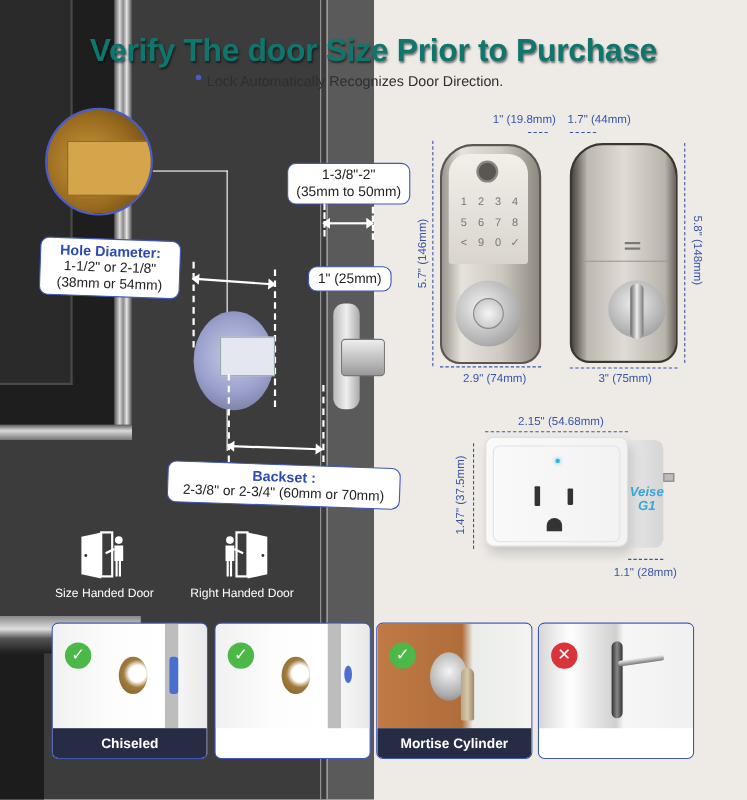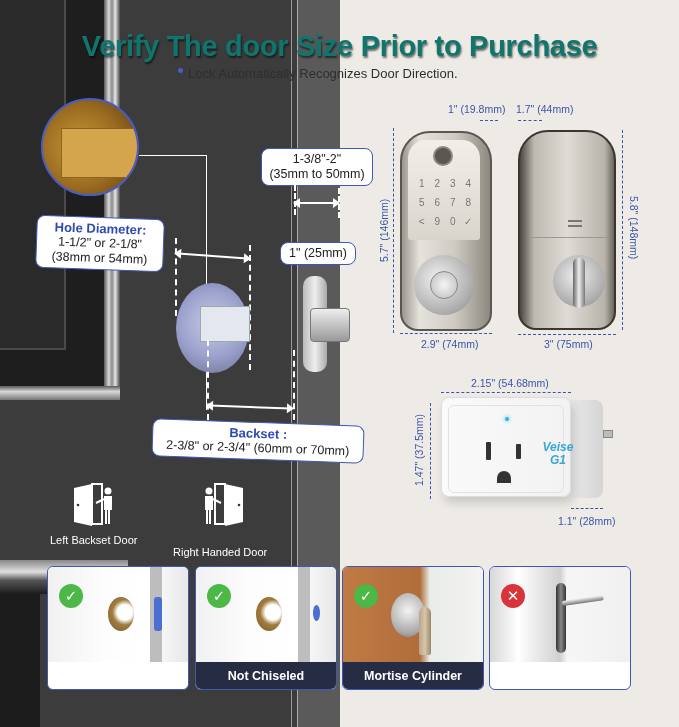--- a/index.html
+++ b/index.html
@@ -73,21 +73,21 @@
   .dline { position: absolute; border-color: #3a55a8; border-style: dashed; border-width: 0; }
 
   
   .plug { position: absolute; left: 441px; top: 397px; width: 130px; height: 100px; background: linear-gradient(90deg,#fafafa,#f2f2f2); border: 1px solid #ddd; border-radius: 8px; box-shadow: 3px 6px 10px rgba(0,0,0,0.15); }
   .plug-side { position: absolute; left: 571px; top: 400px; width: 32px; height: 98px; background: linear-gradient(90deg,#e8e8e8,#d5d5d5); border-radius: 0 8px 8px 0; }
   .plug-face { position: absolute; left: 448px; top: 405px; width: 116px; height: 88px; border: 1px solid #e2e2e2; border-radius: 6px; }
   .led { position: absolute; left: 505px; top: 417px; width: 4px; height: 4px; border-radius: 50%; background: #29b6e8; box-shadow: 0 0 4px #29b6e8; }
   .slot { position: absolute; width: 5px; height: 18px; background: #333; border-radius: 1px; }
   .ground { position: absolute; left: 497px; top: 471px; width: 14px; height: 12px; border-radius: 7px 7px 0 0; background: #333; }
   .prong { position: absolute; left: 603px; top: 430px; width: 10px; height: 8px; background: #bbb; border: 1px solid #888; }
-  .brand { position: absolute; left: 540px; top: 441px; width: 36px; text-align: center; color: #3aa6d8; font-weight: bold; font-style: italic; font-size: 12px; line-height: 13px; }
+  .brand { position: absolute; left: 570px; top: 441px; width: 36px; text-align: center; color: #3aa6d8; font-weight: bold; font-style: italic; font-size: 12px; line-height: 13px; }
 
   
   .dir-icon { position: absolute; width: 46px; height: 46px; }
   .dir-label { position: absolute; color: #fff; font-size: 11px; white-space: nowrap; }
 
   
   .card { position: absolute; top: 566px; width: 142px; height: 124px; border: 1.5px solid #3f57b5; border-radius: 6px; overflow: hidden; background: #fff; }
   .card-img { position: absolute; left: 0; top: 0; width: 100%; height: 95px; }
   .card-label { position: absolute; left: 0; top: 95px; width: 100%; height: 29px; background: #262c44; color: #fff; font-weight: bold; font-size: 12.5px; text-align: center; line-height: 29px; }
   .badge { position: absolute; left: 11px; top: 17px; width: 24px; height: 24px; border-radius: 50%; color: #fff; font-weight: bold; font-size: 15px; text-align: center; line-height: 24px; }
@@ -215,49 +215,49 @@
 <div class="dim" style="left:558px; top:515px;">1.1" (28mm)</div>
 
 <svg class="dir-icon" style="left:70px; top:482px;" viewBox="0 0 46 46">
   <polygon points="4,6 22,2 22,44 4,40" fill="#fff"></polygon>
   <rect x="22" y="2" width="10" height="40" fill="none" stroke="#fff" stroke-width="2"></rect>
   <circle cx="8" cy="23" r="1.3" fill="#333"></circle>
   <circle cx="38" cy="9" r="3.5" fill="#fff"></circle>
   <path d="M34 14 h8 v14 h-2 v14 h-2 v-14 h-1 v14 h-2 v-14 h-1 z" fill="#fff"></path>
   <line x1="34" y1="17" x2="26" y2="21" stroke="#fff" stroke-width="2"></line>
 </svg>
-<div class="dir-label" style="left:50px; top:534px;">Left Backset Door</div>
+<div class="dir-label" style="left:50px; top:534px;">Size Handed Door</div>
 
 <svg class="dir-icon" style="left:201px; top:482px;" viewBox="0 0 46 46">
   <polygon points="42,6 24,2 24,44 42,40" fill="#fff"></polygon>
   <rect x="14" y="2" width="10" height="40" fill="none" stroke="#fff" stroke-width="2"></rect>
   <circle cx="38" cy="23" r="1.3" fill="#333"></circle>
   <circle cx="8" cy="9" r="3.5" fill="#fff"></circle>
   <path d="M4 14 h8 v14 h-2 v14 h-2 v-14 h-1 v14 h-2 v-14 h-1 z" fill="#fff"></path>
   <line x1="12" y1="17" x2="20" y2="21" stroke="#fff" stroke-width="2"></line>
 </svg>
-<div class="dir-label" style="left:173px; top:546px;text-align:center;">Right Handed Door</div>
+<div class="dir-label" style="left:173px; top:534px;text-align:center;">Right Handed Door</div>
 
 <div class="card" style="left:47px;">
   <div class="card-img" style="background: linear-gradient(90deg,#f1f1f1 0%,#fdfdfd 40%,#fff 70%,#e8e8e8 100%);">
     <div class="edge-strip"></div>
     <div class="bore"></div>
     <div class="blue-mark" style="left:106px; top:30px; width:8px; height:34px;"></div>
   </div>
   <div class="badge ok">✓</div>
+  <div class="card-label">Chiseled</div>
 </div>
 
 <div class="card" style="left:195px;">
   <div class="card-img" style="background: linear-gradient(90deg,#f1f1f1 0%,#fdfdfd 40%,#fff 70%,#e8e8e8 100%);">
     <div class="edge-strip"></div>
     <div class="bore"></div>
     <div class="blue-mark" style="left:117px; top:38px; width:7px; height:16px; border-radius:50%;"></div>
   </div>
   <div class="badge ok">✓</div>
-  <div class="card-label">Not Chiseled</div>
 </div>
 
 <div class="card" style="left:342px;">
   <div class="card-img" style="background: linear-gradient(90deg,#c07a44 0%,#b06d3a 55%,#e9ece9 62%,#f4f4f2 100%);">
     <div style="position:absolute; left:48px; top:26px; width:34px; height:44px; border-radius:50%; background: radial-gradient(circle at 50% 40%, #f4f4f4, #aaa 70%, #777);"></div>
     <div style="position:absolute; left:76px; top:40px; width:12px; height:48px; border-radius:6px 6px 2px 2px; background: linear-gradient(90deg,#b8a58a,#d8c6a8,#9a8868);"></div>
   </div>
   <div class="badge ok">✓</div>
   <div class="card-label">Mortise Cylinder</div>
 </div>

